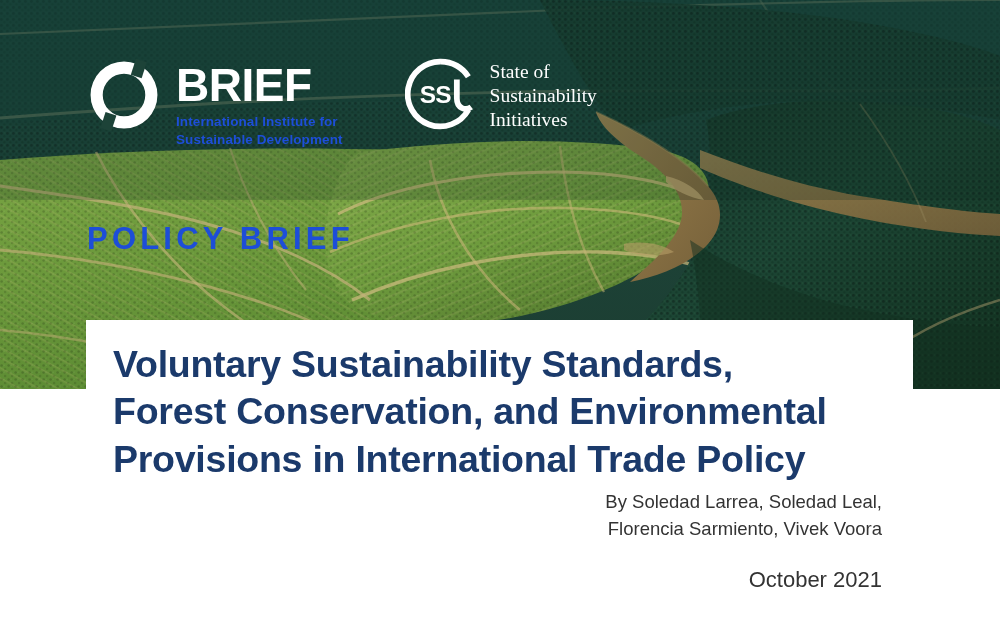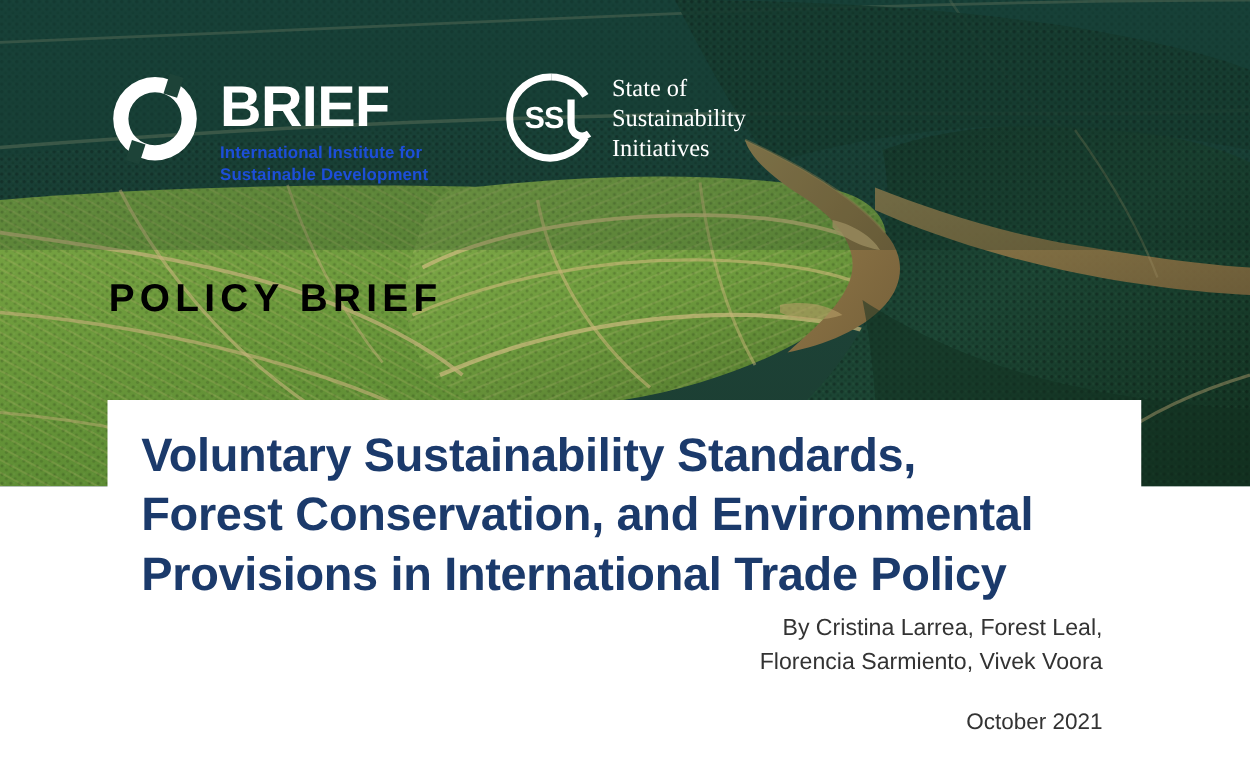--- a/index.html
+++ b/index.html
@@ -44,21 +44,21 @@
   .ssi-mark { width:72px; height:72px; flex:0 0 72px; margin-top:3px; }
   .ssi-text {
     margin-left:13px; padding-top:5px;
     color:#ffffff; font-family:"Liberation Serif", serif;
     font-size:19.5px; line-height:1.22; white-space:pre-line;
   }
 
   
   .kicker {
     position:absolute; left:87px; top:221px;
-    color:#000000; font-size:31px; font-weight:bold;
+    color:#1d4ed8; font-size:31px; font-weight:bold;
     letter-spacing:4.2px;
   }
 
   
   .title-panel {
     position:absolute; left:86px; top:320px; width:827px; height:190px;
     background:#ffffff;
   }
   .title {
     position:absolute; left:27px; top:21px; width:790px;
@@ -68,21 +68,21 @@
 
   
   .byline-wrap {
     position:absolute; right:118px; top:489px; width:560px;
     text-align:right;
   }
   .byline {
     color:#333333; font-size:18.5px; line-height:1.45; white-space:pre-line;
   }
   .pubdate {
-    color:#333333; font-size:18px; line-height:1.45; margin-top:21px;
+    color:#333333; font-size:22px; line-height:1.45; margin-top:21px;
   }
 </style>
 </head>
 <body>
 
 <div class="page">
 
   <div class="cover-photo">
     <svg viewBox="0 0 1000 389" preserveAspectRatio="none">
       <defs>
@@ -251,18 +251,18 @@
 
   <div class="kicker">POLICY BRIEF</div>
 
   <div class="title-panel">
     <div class="title">Voluntary Sustainability Standards,
 Forest Conservation, and Environmental
 Provisions in International Trade Policy</div>
   </div>
 
   <div class="byline-wrap">
-    <div class="byline">By Cristina Larrea, Forest Leal,
+    <div class="byline">By Soledad Larrea, Soledad Leal,
 Florencia Sarmiento, Vivek Voora</div>
     <div class="pubdate">October 2021</div>
   </div>
 
 </div>
 
 </body></html>

